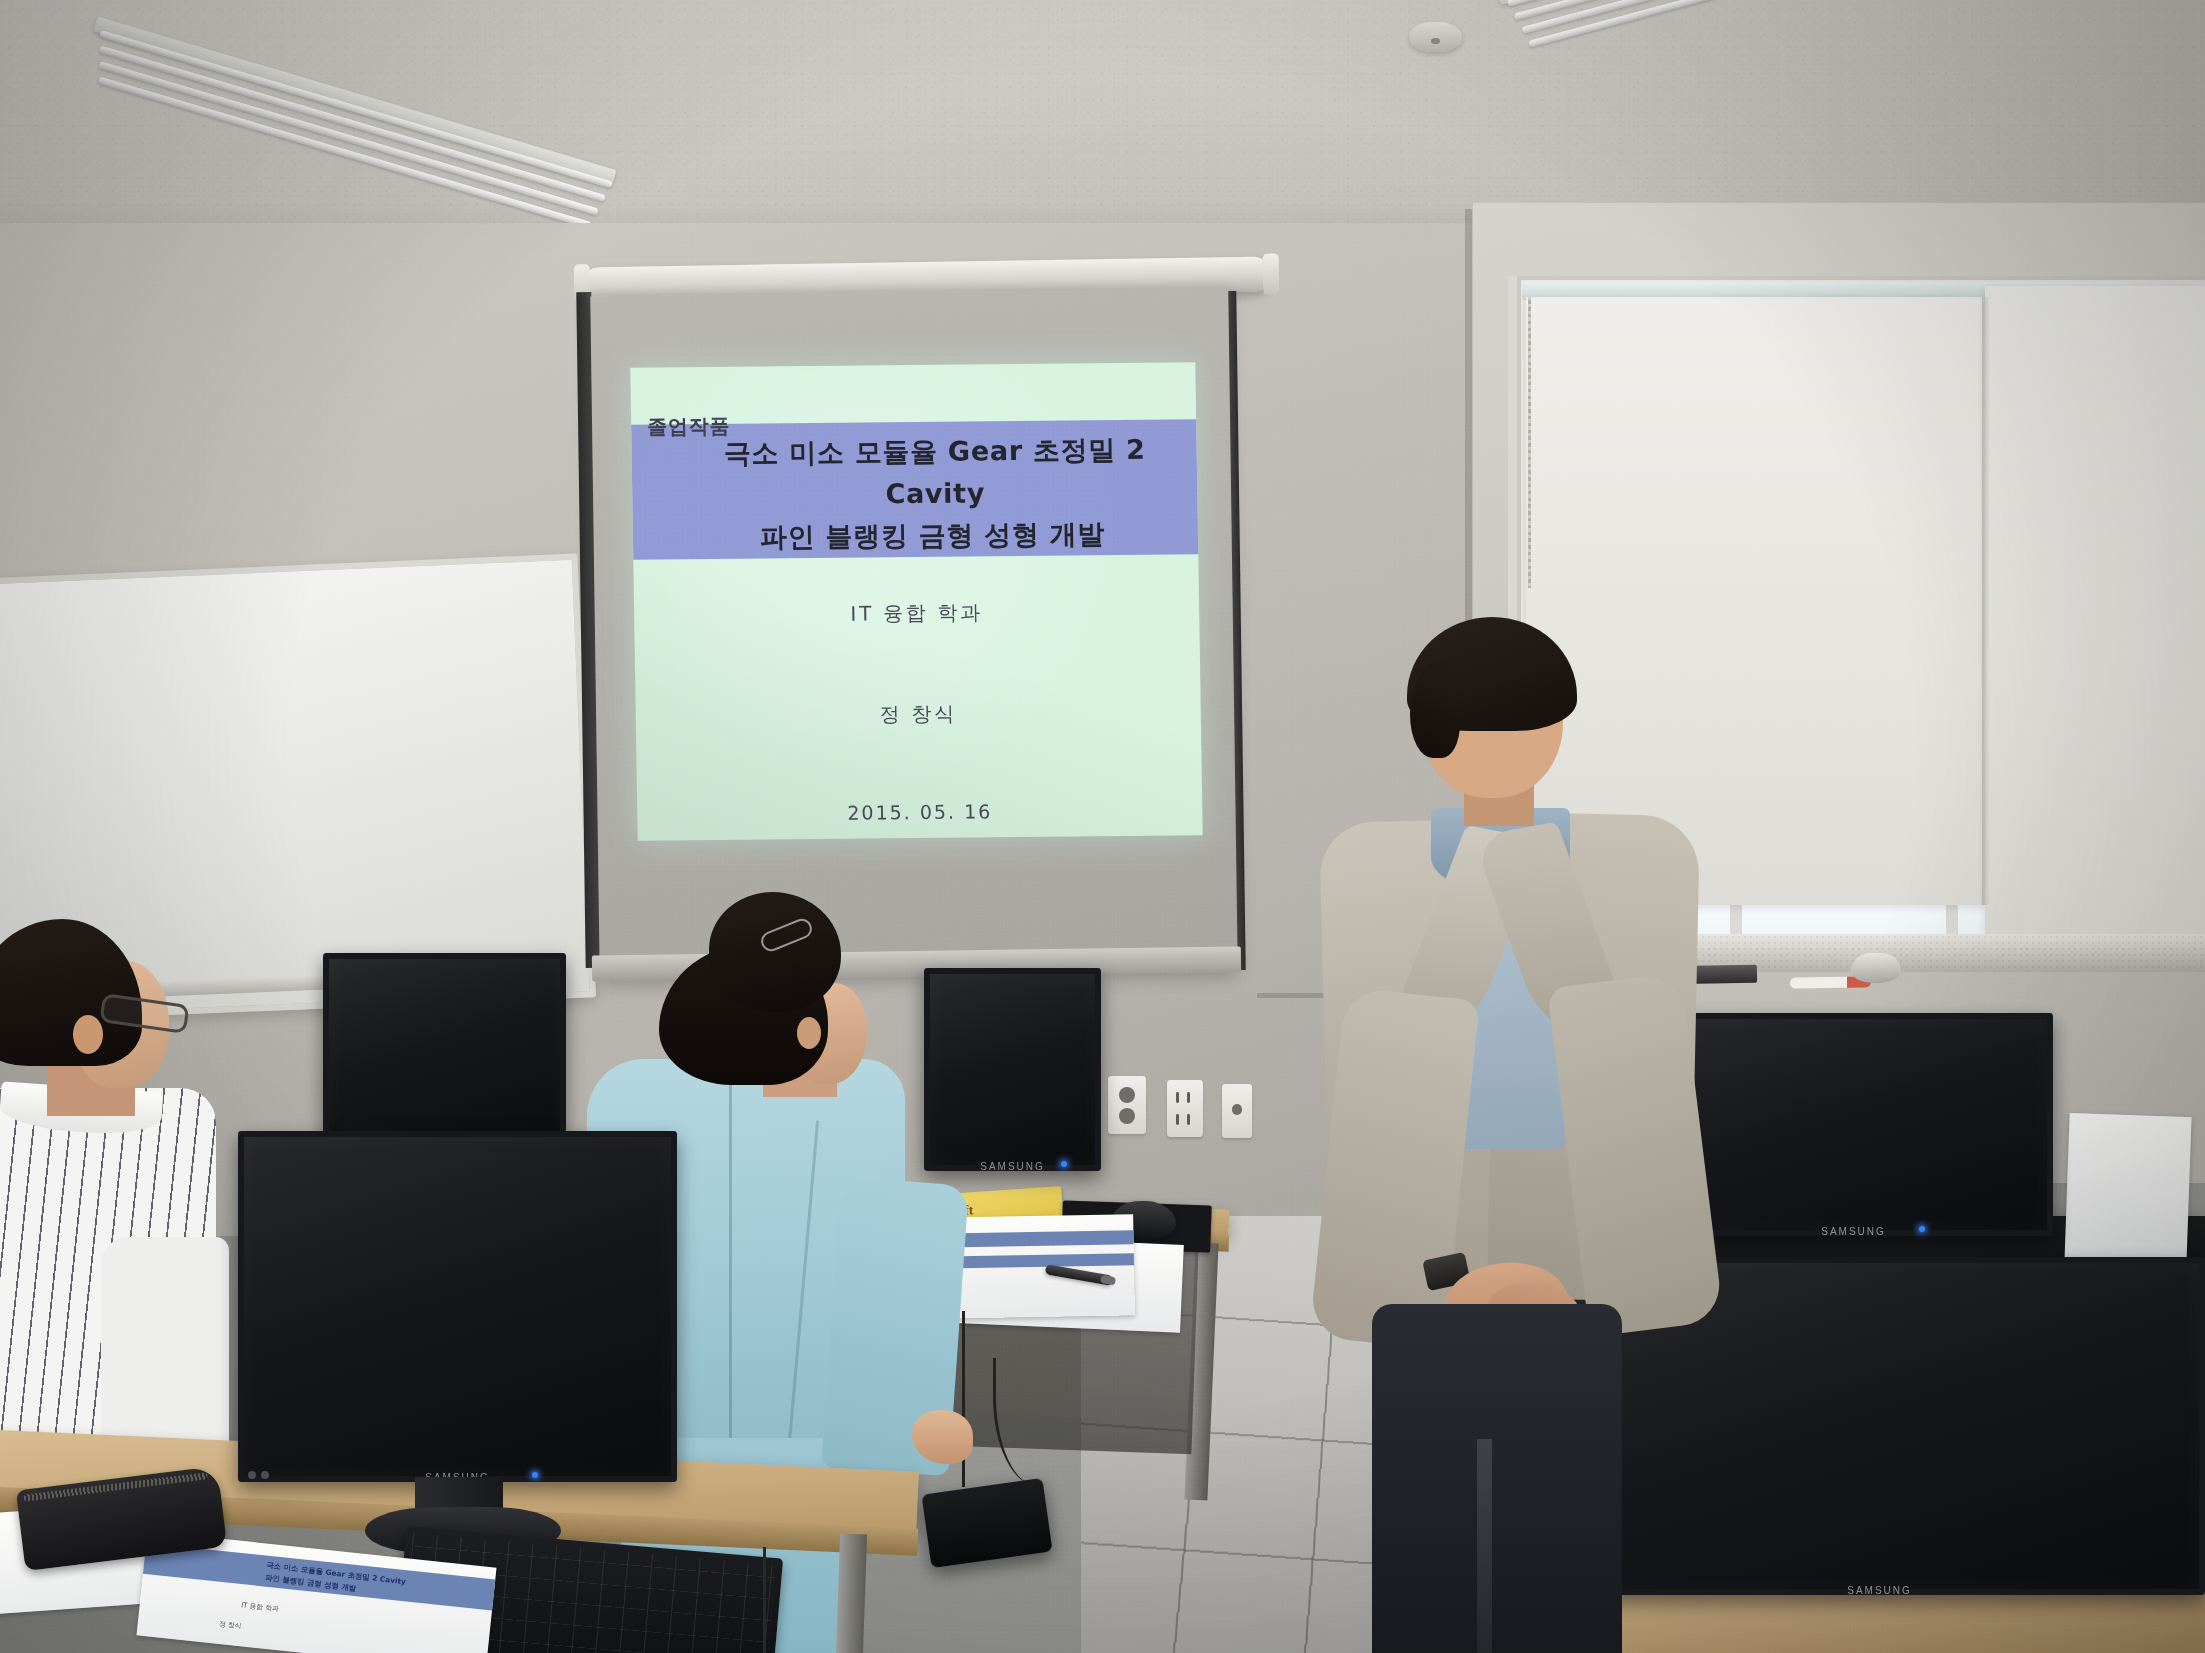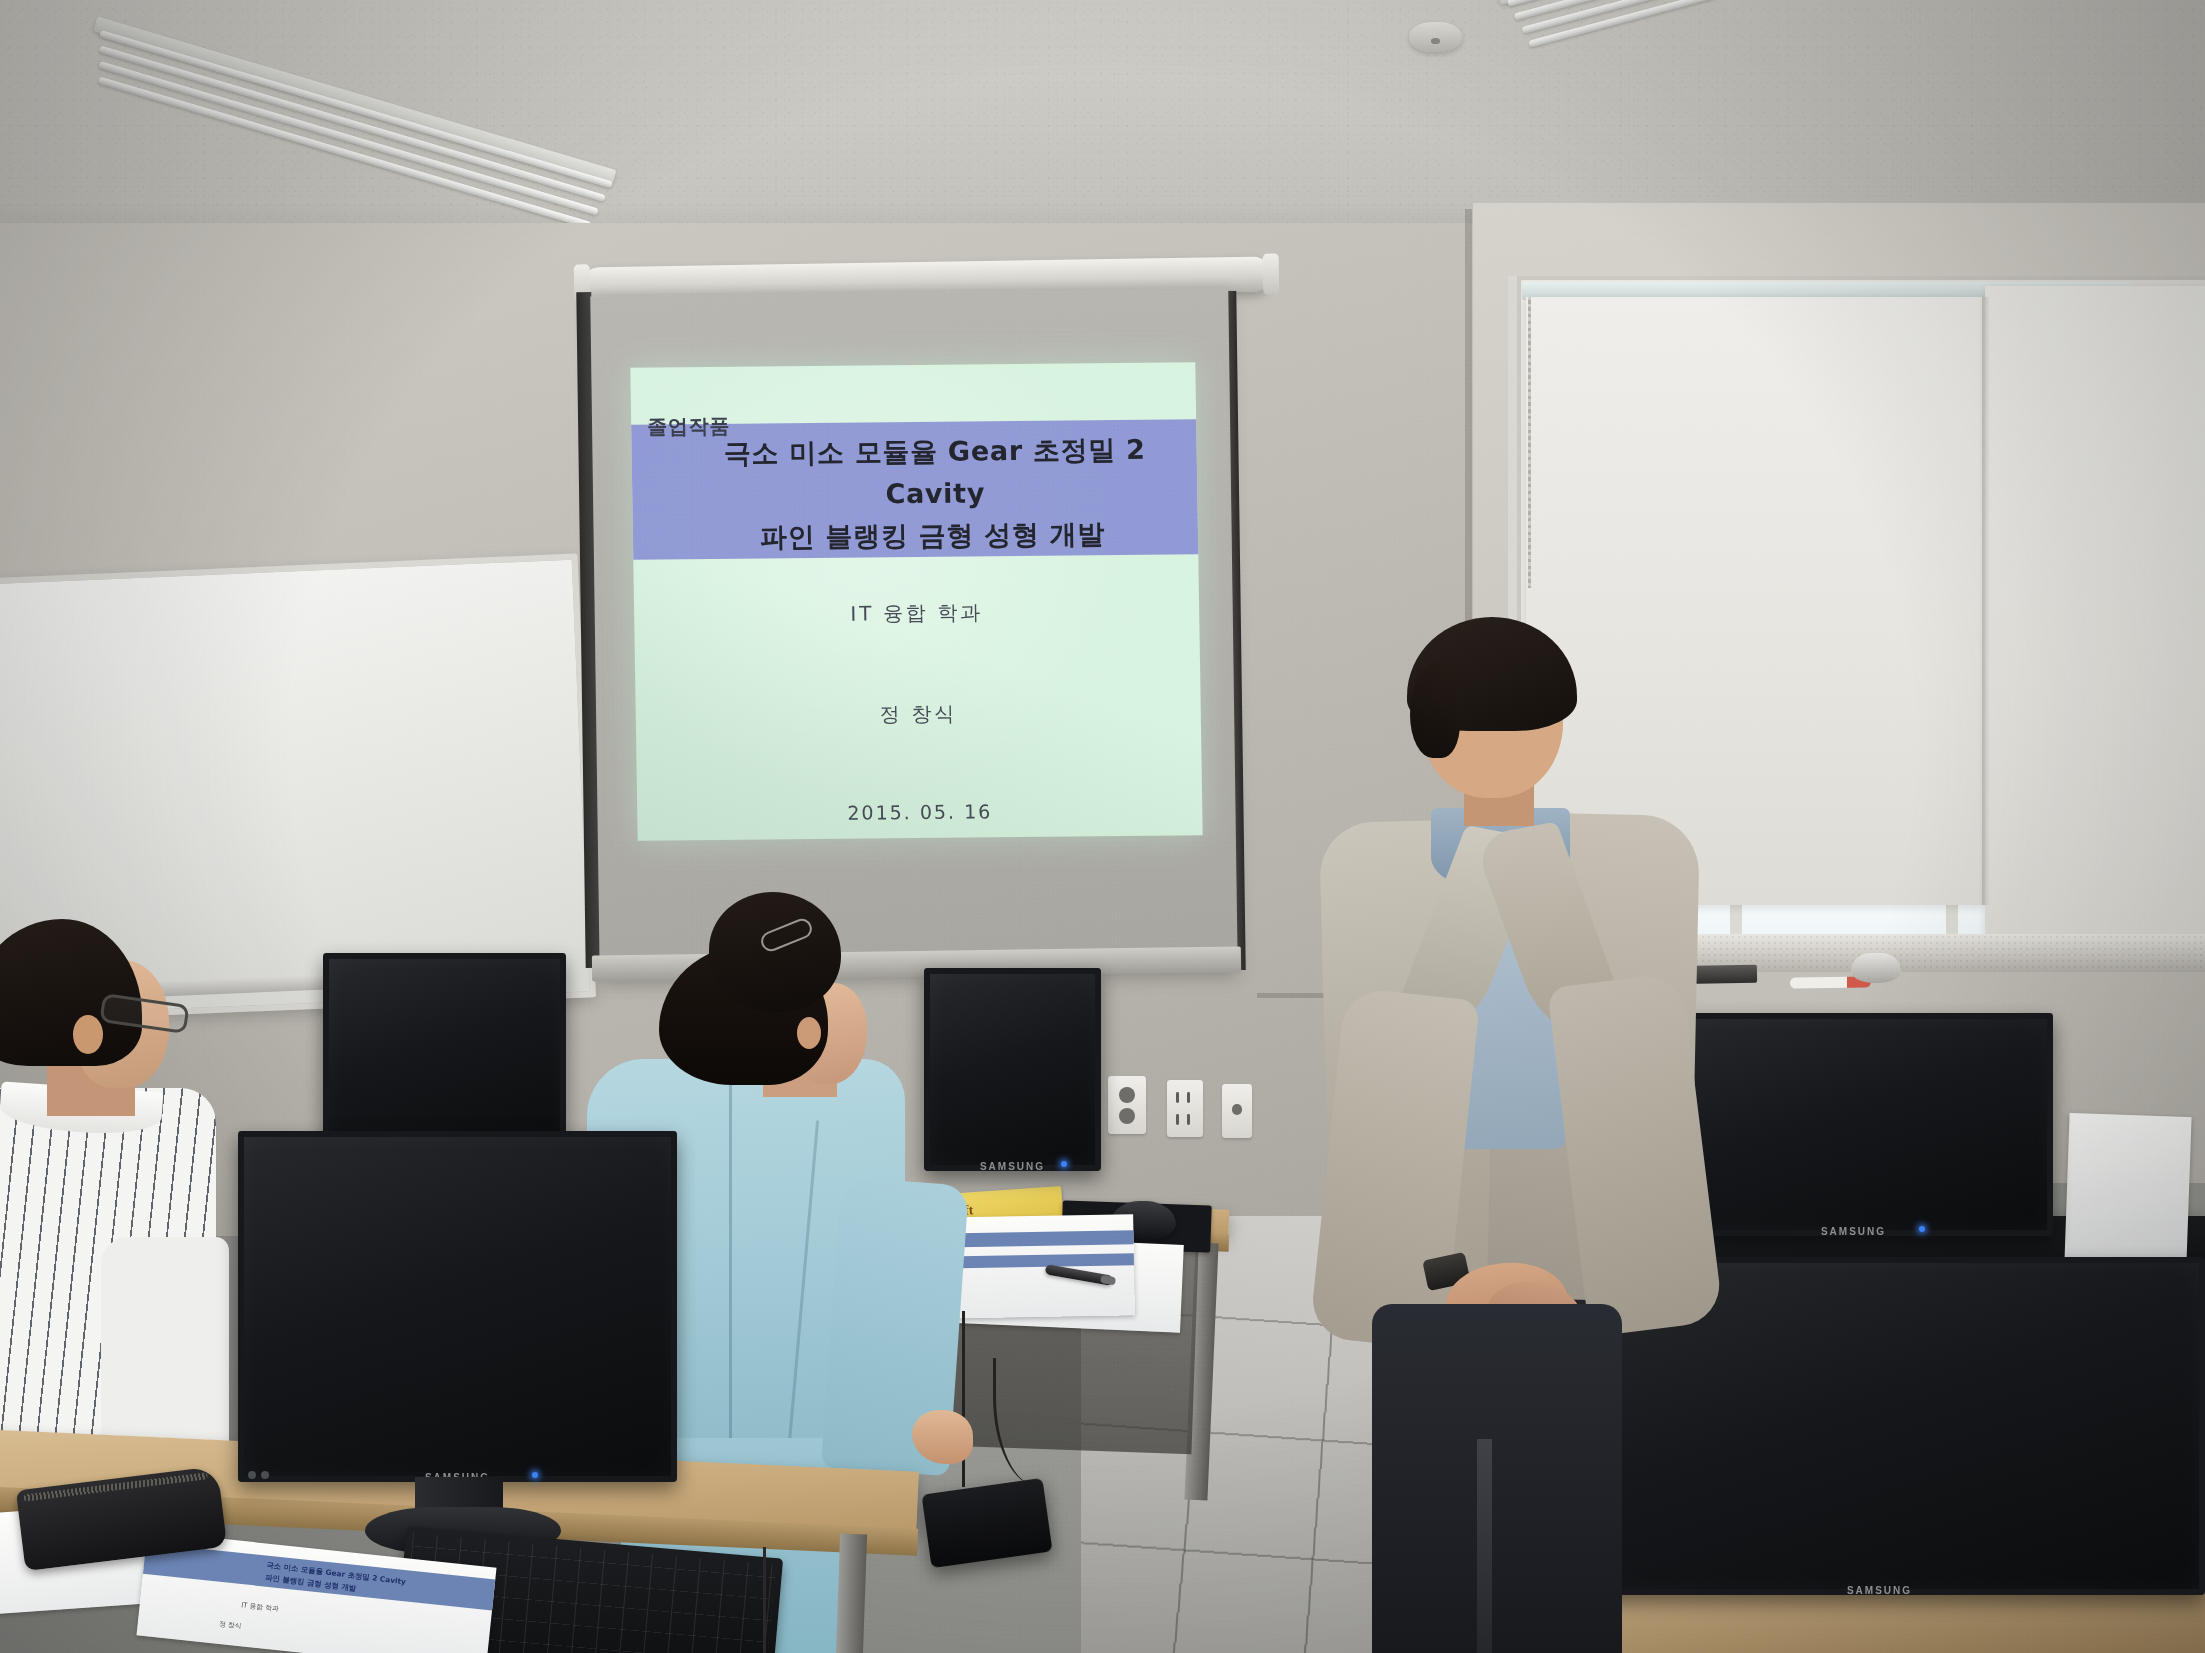--- a/index.html
+++ b/index.html
@@ -266,21 +266,21 @@
   .monitor{position:absolute;}
   .mon-screen{
     position:absolute;inset:0;
     background:linear-gradient(162deg,#26282c 0%,#15171a 45%,#0b0c0e 100%);
     border:6.8px solid #16181b;
     border-radius:3.4px;
     box-shadow:0 8px 19px rgba(0,0,0,.45), inset 0 0 27px rgba(255,255,255,.03);
   }
   .mon-brand{
     position:absolute;bottom:-1.4px;left:50%;transform:translateX(-50%);
-    color:#b9b8b6;font-size:10px;letter-spacing:2px;font-weight:700;
+    color:#b9b8b6;font-size:10px;letter-spacing:2px;font-weight:400;
     font-family:"Liberation Sans",sans-serif;opacity:.75;
   }
   .mon-led{
     position:absolute;bottom:4px;width:6px;height:6px;border-radius:50%;
     background:#3b82f6;box-shadow:0 0 6.8px 2px rgba(59,130,246,.85);
   }
   .mon-btns{position:absolute;left:9.5px;bottom:3.4px;display:flex;gap:5.4px;}
   .mon-btns i{width:8px;height:8px;border-radius:50%;background:#4a4d52;display:block;}
   .mon-neck{position:absolute;background:linear-gradient(90deg,#2a2c30,#17191c);}
   .mon-base{position:absolute;background:linear-gradient(180deg,#303236,#17191c);border-radius:50%/70%;}

